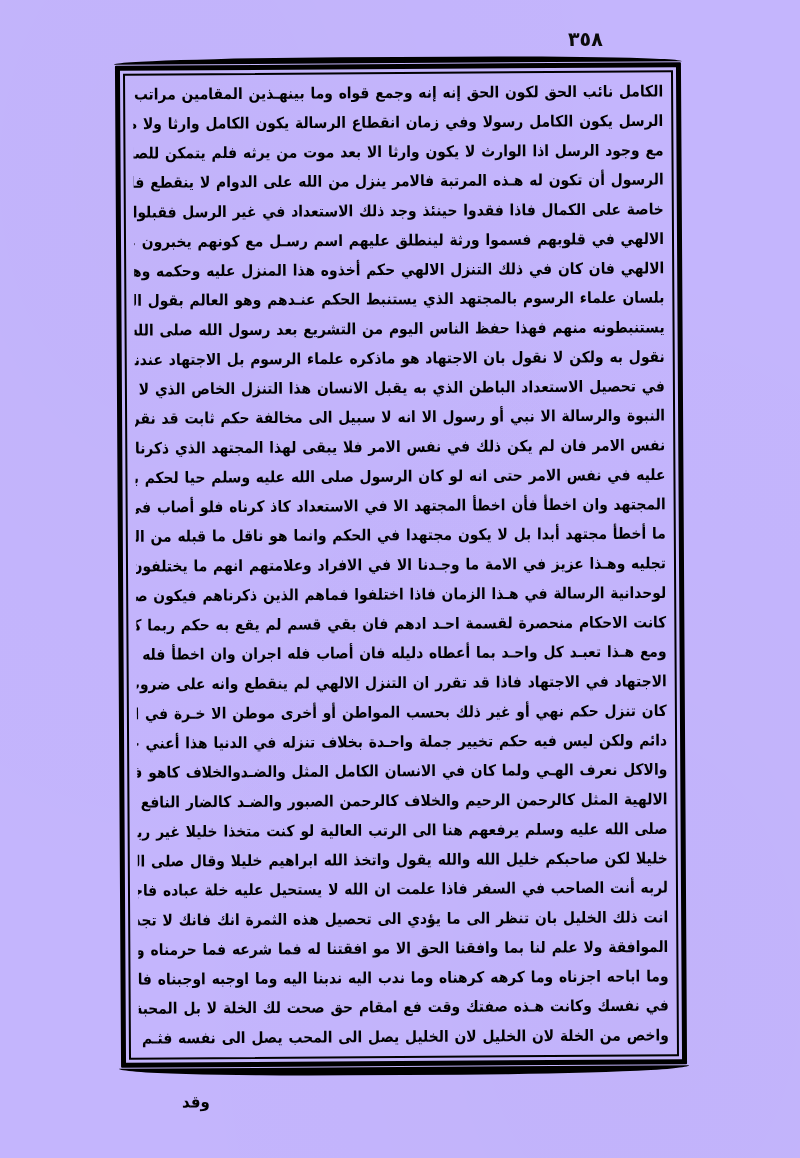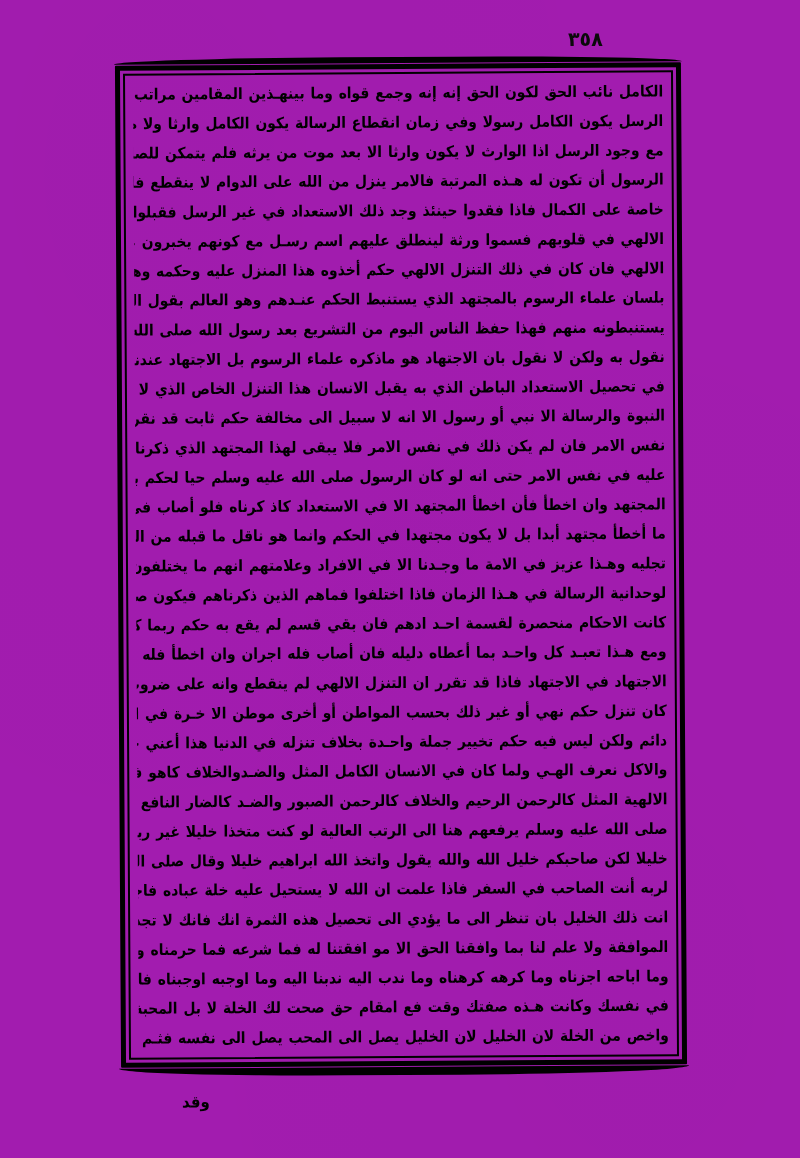--- a/index.html
+++ b/index.html
@@ -14,21 +14,21 @@
     position: relative;
     overflow: hidden;
     font-family: "DejaVu Sans", sans-serif;
     color: #000000;
   }
 
   
   #page-scan {
     position: absolute;
     inset: 0;
-    background: #a21caf;
+    background: #c4b5fd;
   }
 
   
   #paper-grain {
     position: absolute;
     inset: 0;
     pointer-events: none;
     background:
       radial-gradient(ellipse at 20% 15%, rgba(0,0,0,0.012), rgba(0,0,0,0) 60%),
       radial-gradient(ellipse at 80% 85%, rgba(0,0,0,0.010), rgba(0,0,0,0) 60%);

